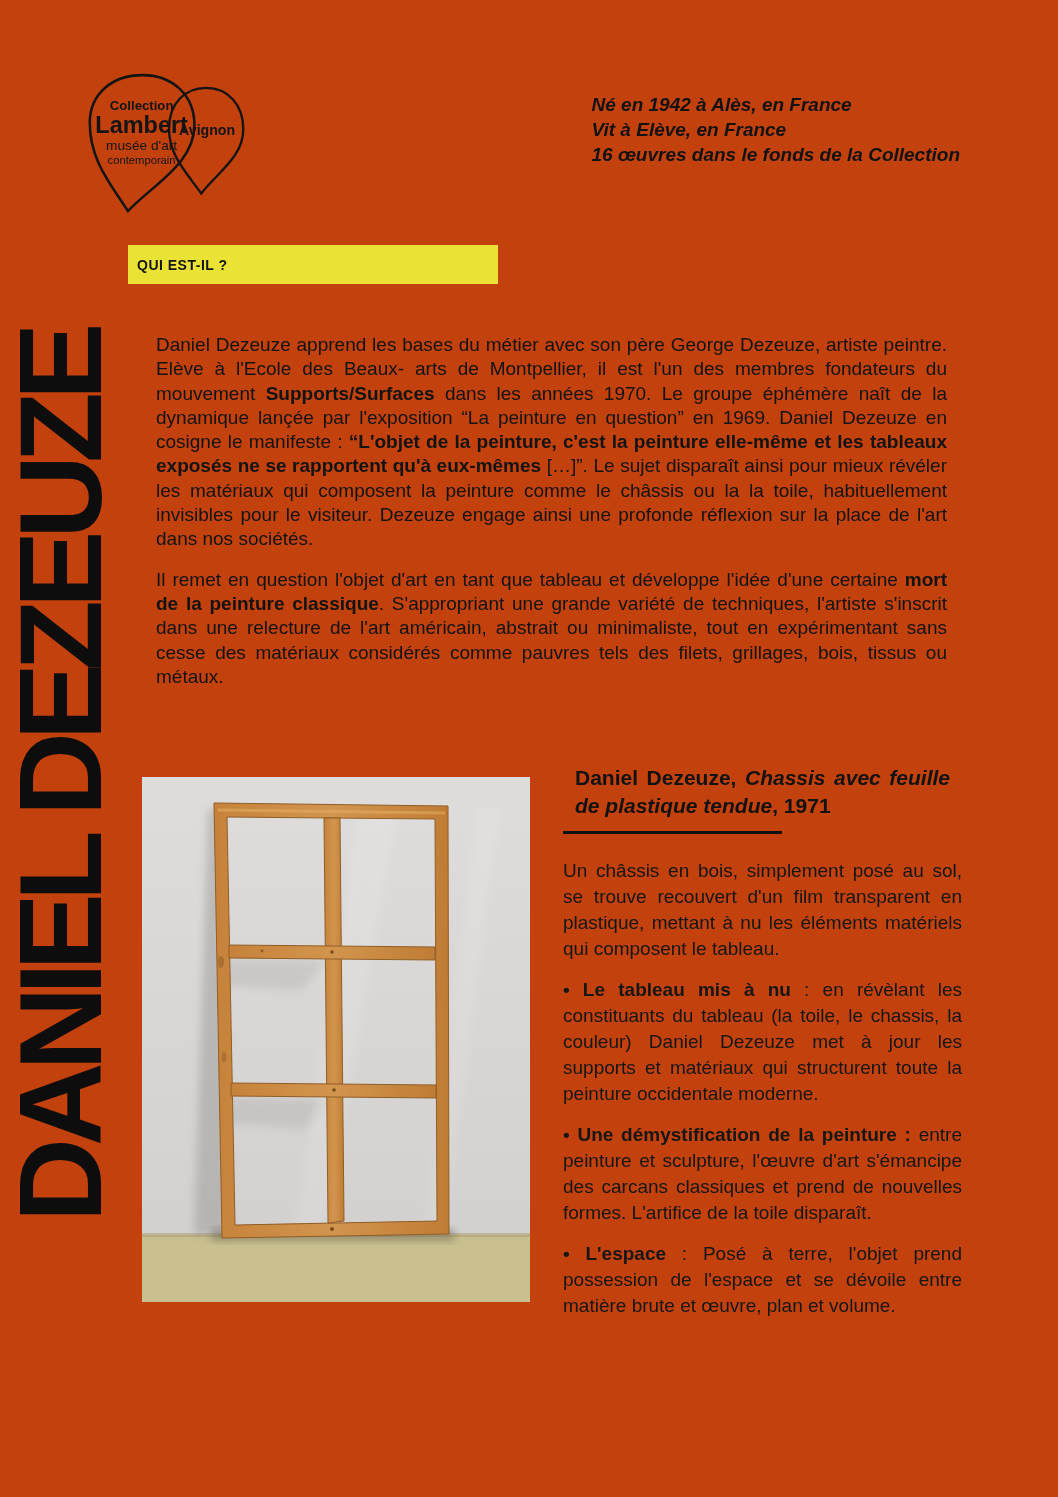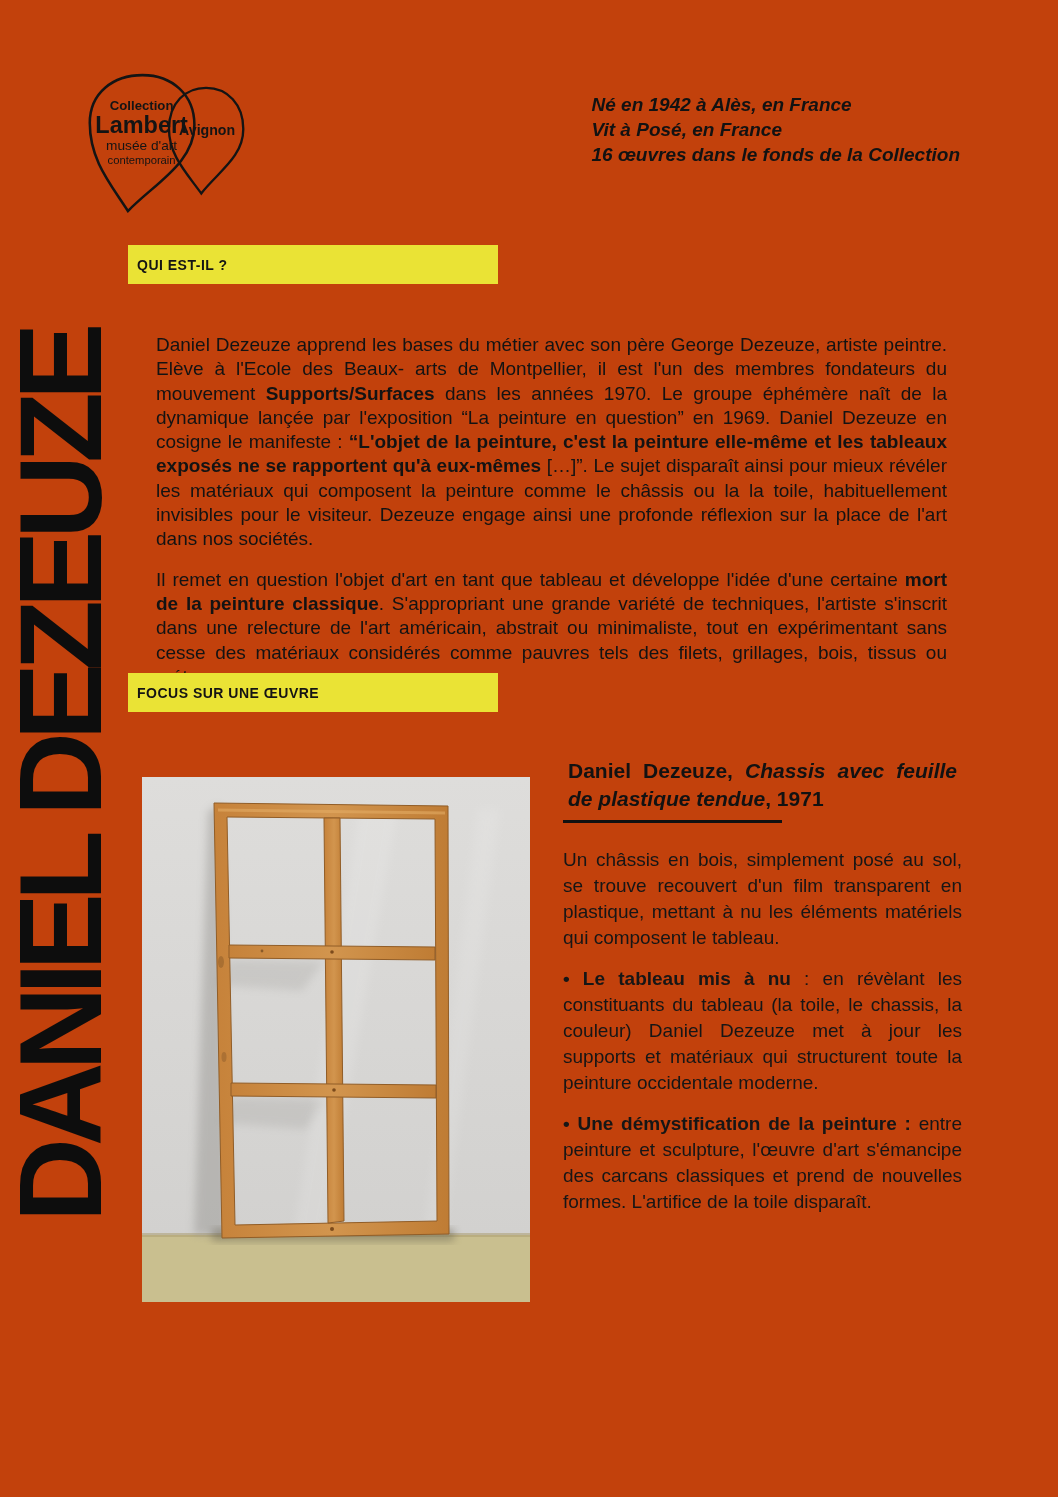--- a/index.html
+++ b/index.html
@@ -34,21 +34,21 @@
   .who-text{
     position:absolute;left:140px;top:317px;width:823px;
     font-size:19px;line-height:24.3px;text-align:justify;color:#131313;
   }
   .who-text p{margin:16px;}
   
   .artwork{position:absolute;left:142px;top:777px;}
   
   .focus-col{position:absolute;left:563px;top:752px;width:399px;}
   .caption{
-    margin:5px;font-size:21px;line-height:27.5px;font-weight:bold;
+    margin:12px;font-size:21px;line-height:27.5px;font-weight:bold;
     text-align:justify;color:#121212;
   }
   .caption-underline{width:219px;height:3px;background:#111111;margin-top:8px;}
   .desc{margin:24px 0 0 0;font-size:19px;line-height:26px;text-align:justify;}
   .bullet{margin:15px 0 0 0;font-size:19px;line-height:26px;text-align:justify;}
   b,.caption{font-weight:bold;}
 </style>
 </head>
 <body>
 
@@ -59,38 +59,35 @@
     <path d="M49 144 C 31 116, 10 92, 10 54 C 10 23, 34 5, 64 5 C 94 5, 117 25, 117 56 C 117 95, 76 116, 49 144 Z" fill="none" stroke="#141414" stroke-width="2.6"></path>
     <text x="63" y="41" text-anchor="middle" font-size="13.5" font-weight="bold" fill="#141414">Collection</text>
     <text x="63" y="64" text-anchor="middle" font-size="24" font-weight="bold" fill="#141414">Lambert</text>
     <text x="63" y="82" text-anchor="middle" font-size="14" fill="#141414">musée d'art</text>
     <text x="63" y="96" text-anchor="middle" font-size="11.5" fill="#141414">contemporain</text>
     <text x="130" y="66" text-anchor="middle" font-size="14.5" font-weight="bold" fill="#141414">Avignon</text>
   </svg>
 
   <div class="artist-info">
     <div>Né en 1942 à Alès, en France</div>
-    <div>Vit à Posé, en France</div>
+    <div>Vit à Elève, en France</div>
     <div>16 œuvres dans le fonds de la Collection</div>
   </div>
 
   <div class="vname">DANIEL DEZEUZE</div>
 
   <div class="bar bar-who">
     <span>QUI EST-IL ?</span>
   </div>
 
   <div class="who-text">
     <p><span>Daniel Dezeuze apprend les bases du métier avec son père George Dezeuze, artiste peintre. Elève à l'Ecole des Beaux- arts de Montpellier, il est l'un des membres fondateurs du mouvement </span><b>Supports/Surfaces</b><span> dans les années 1970. Le groupe éphémère naît de la dynamique lançée par l'exposition “La peinture en question” en 1969. Daniel Dezeuze en cosigne le manifeste : </span><b>“L'objet de la peinture, c'est la peinture elle-même et les tableaux exposés ne se rapportent qu'à eux-mêmes</b><span> […]”. Le sujet disparaît ainsi pour mieux révéler les matériaux qui composent la peinture comme le châssis ou la la toile, habituellement invisibles pour le visiteur. Dezeuze engage ainsi une profonde réflexion sur la place de l'art dans nos sociétés.</span></p>
     <p><span>Il remet en question l'objet d'art en tant que tableau et développe l'idée d'une certaine </span><b>mort de la peinture classique</b><span>. S'appropriant une grande variété de techniques, l'artiste s'inscrit dans une relecture de l'art américain, abstrait ou minimaliste, tout en expérimentant sans cesse des matériaux considérés comme pauvres tels des filets, grillages, bois, tissus ou métaux.</span></p>
   </div>
 
-  <div class="bar bar-focus">
-    <span>FOCUS SUR UNE ŒUVRE</span>
-  </div>
 
   <svg class="artwork" width="388" height="525" viewBox="0 0 388 525">
     <defs>
       <linearGradient id="wallg" x1="0" y1="0" x2="0" y2="1">
         <stop offset="0" stop-color="#dedddb"></stop>
         <stop offset="1" stop-color="#d2d1cf"></stop>
       </linearGradient>
       <linearGradient id="woodg" x1="0" y1="0" x2="1" y2="0">
         <stop offset="0" stop-color="#c6823a"></stop>
         <stop offset="0.5" stop-color="#d2954e"></stop>
@@ -133,15 +130,16 @@
   <div class="focus-col">
     <h3 class="caption"><span>Daniel Dezeuze, </span><i>Chassis avec feuille de plastique tendue</i><span>, 1971</span></h3>
     <div class="caption-underline"></div>
 
     <p class="desc">Un châssis en bois, simplement posé au sol, se trouve recouvert d'un film transparent en plastique, mettant à nu les éléments matériels qui composent le tableau.</p>
 
     <p class="bullet"><b><span>• </span><span>Le tableau mis à nu</span></b><span> : en révèlant les constituants du tableau (la toile, le chassis, la couleur) Daniel Dezeuze met à jour les supports et matériaux qui structurent toute la peinture occidentale moderne.</span></p>
 
     <p class="bullet"><b><span>• </span><span>Une démystification de la peinture :</span></b><span> entre peinture et sculpture, l'œuvre d'art s'émancipe des carcans classiques et prend de nouvelles formes. L'artifice de la toile disparaît.</span></p>
 
+    <p class="bullet"><b><span>• </span><span>L'espace</span></b><span> : Posé à terre, l'objet prend possession de l'espace et se dévoile entre matière brute et œuvre, plan et volume.</span></p>
   </div>
 
 </div>
 
 </body></html>

